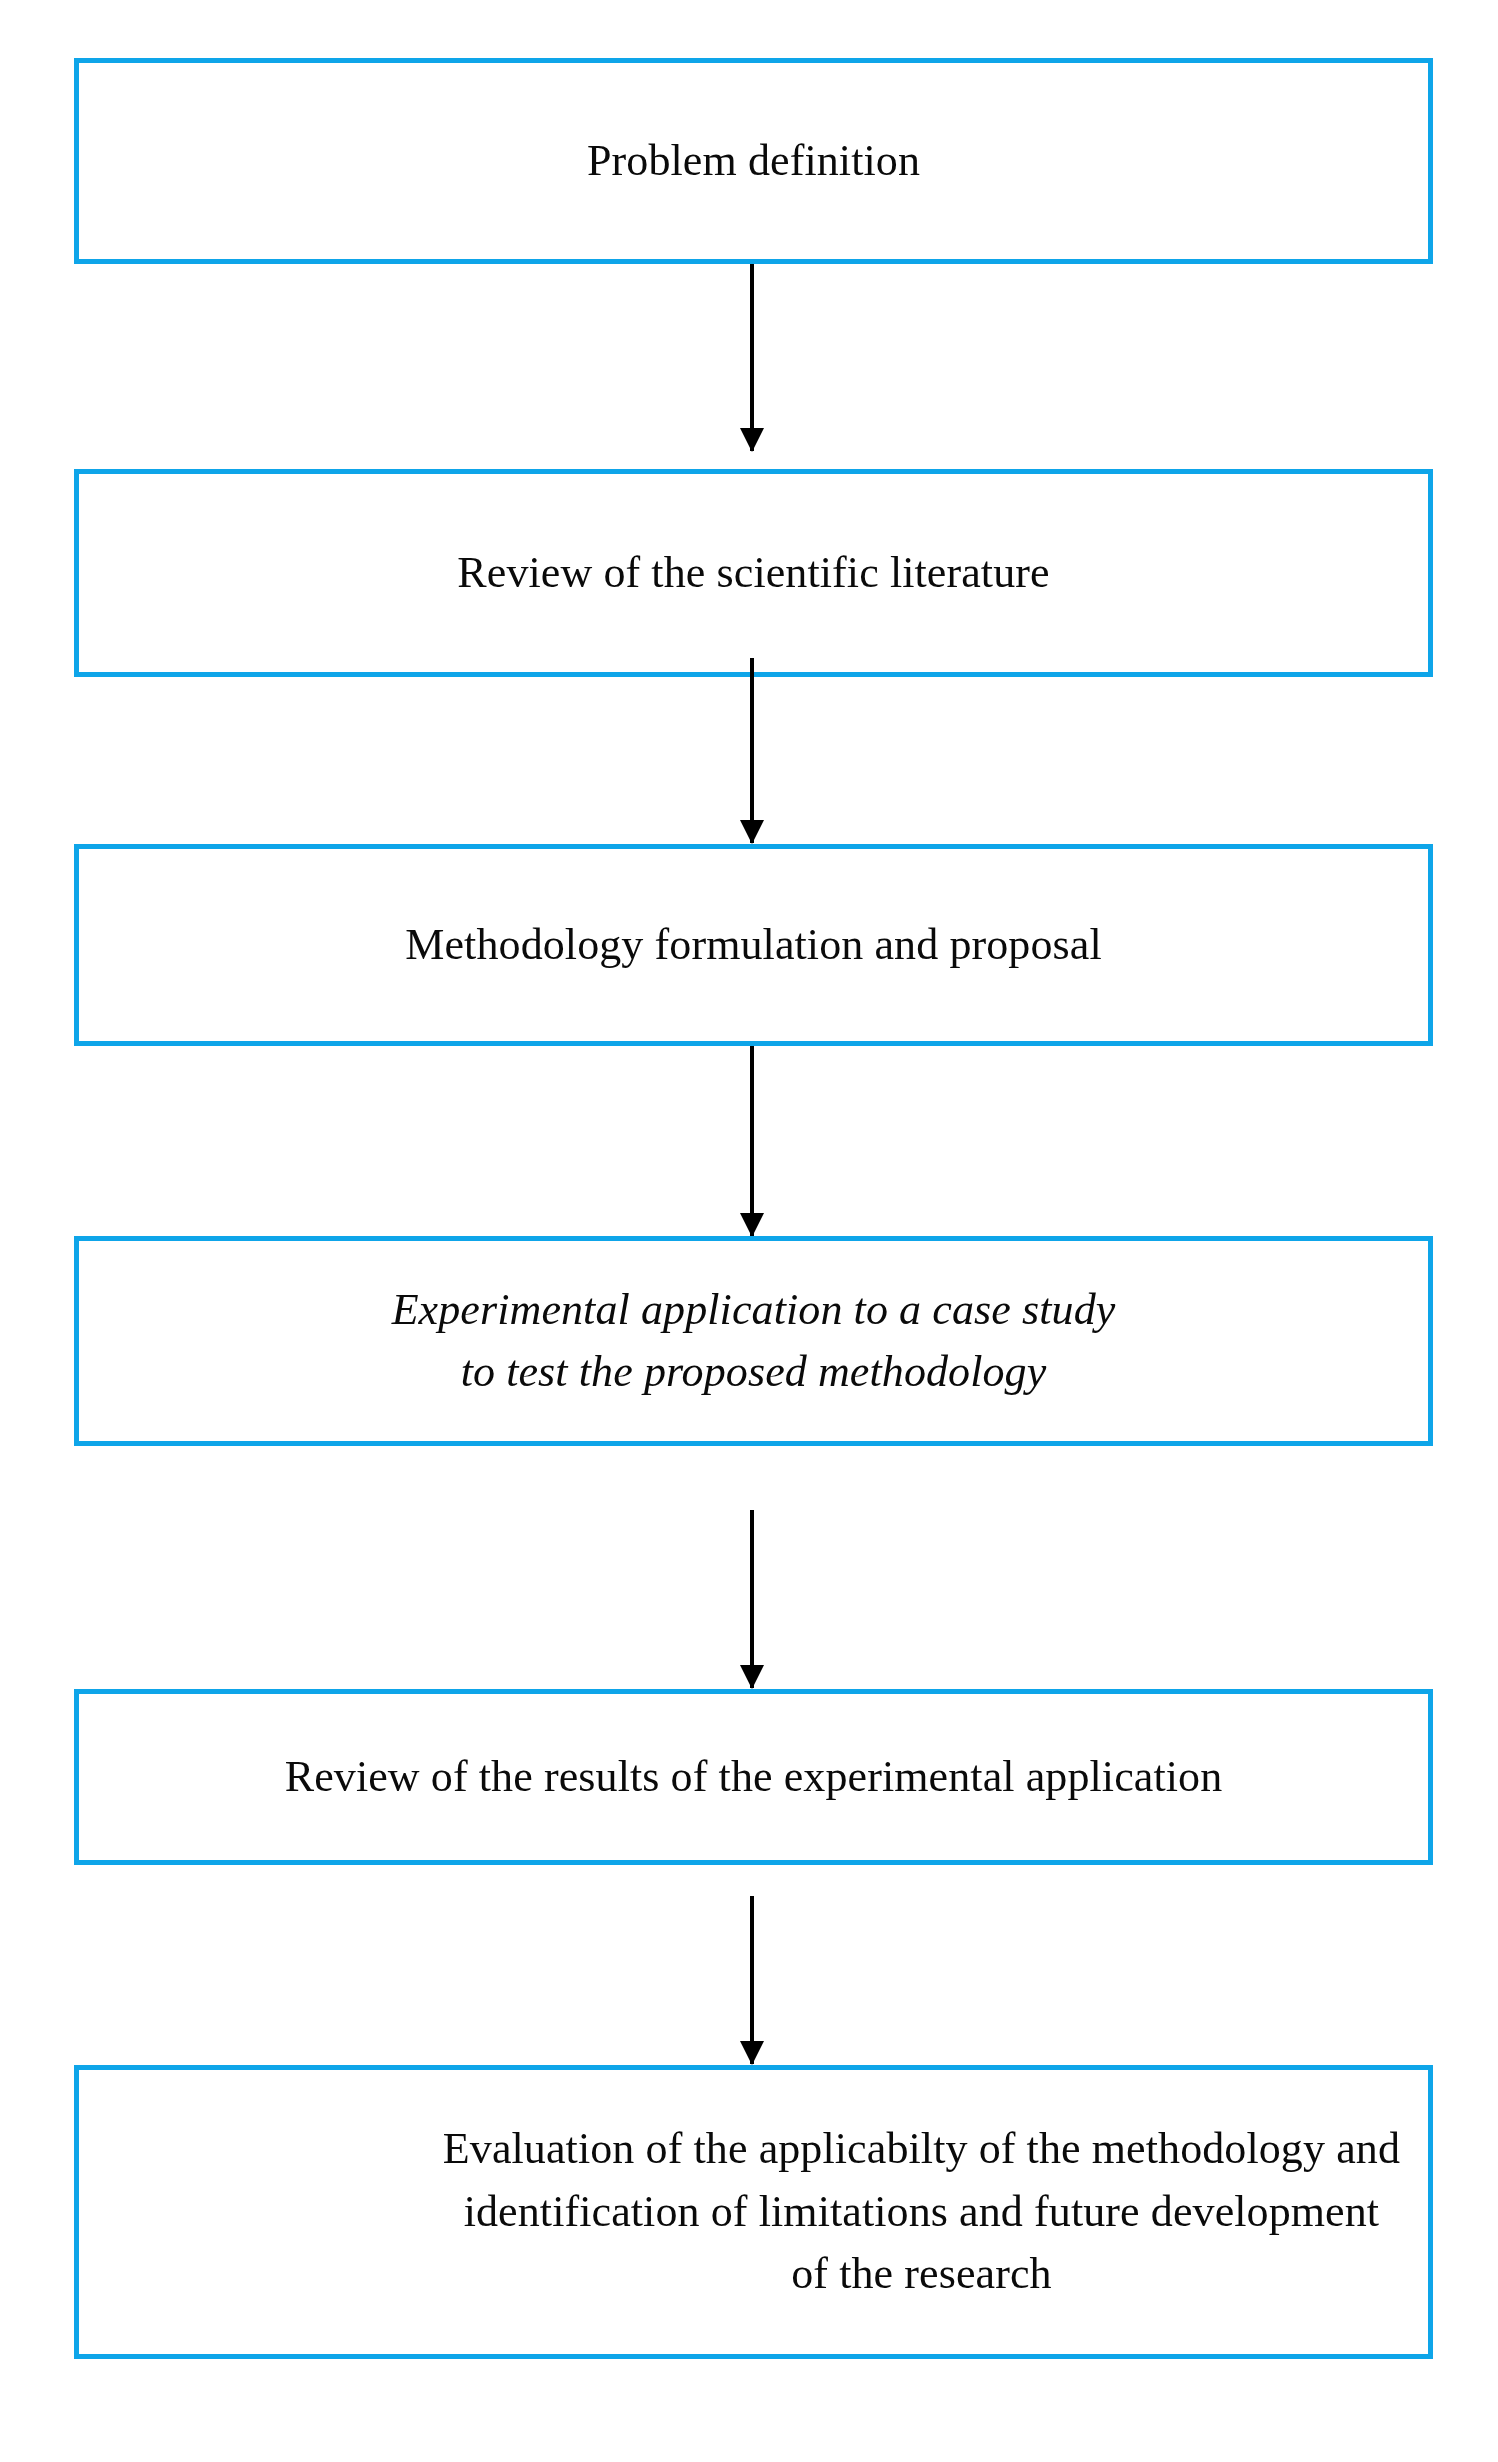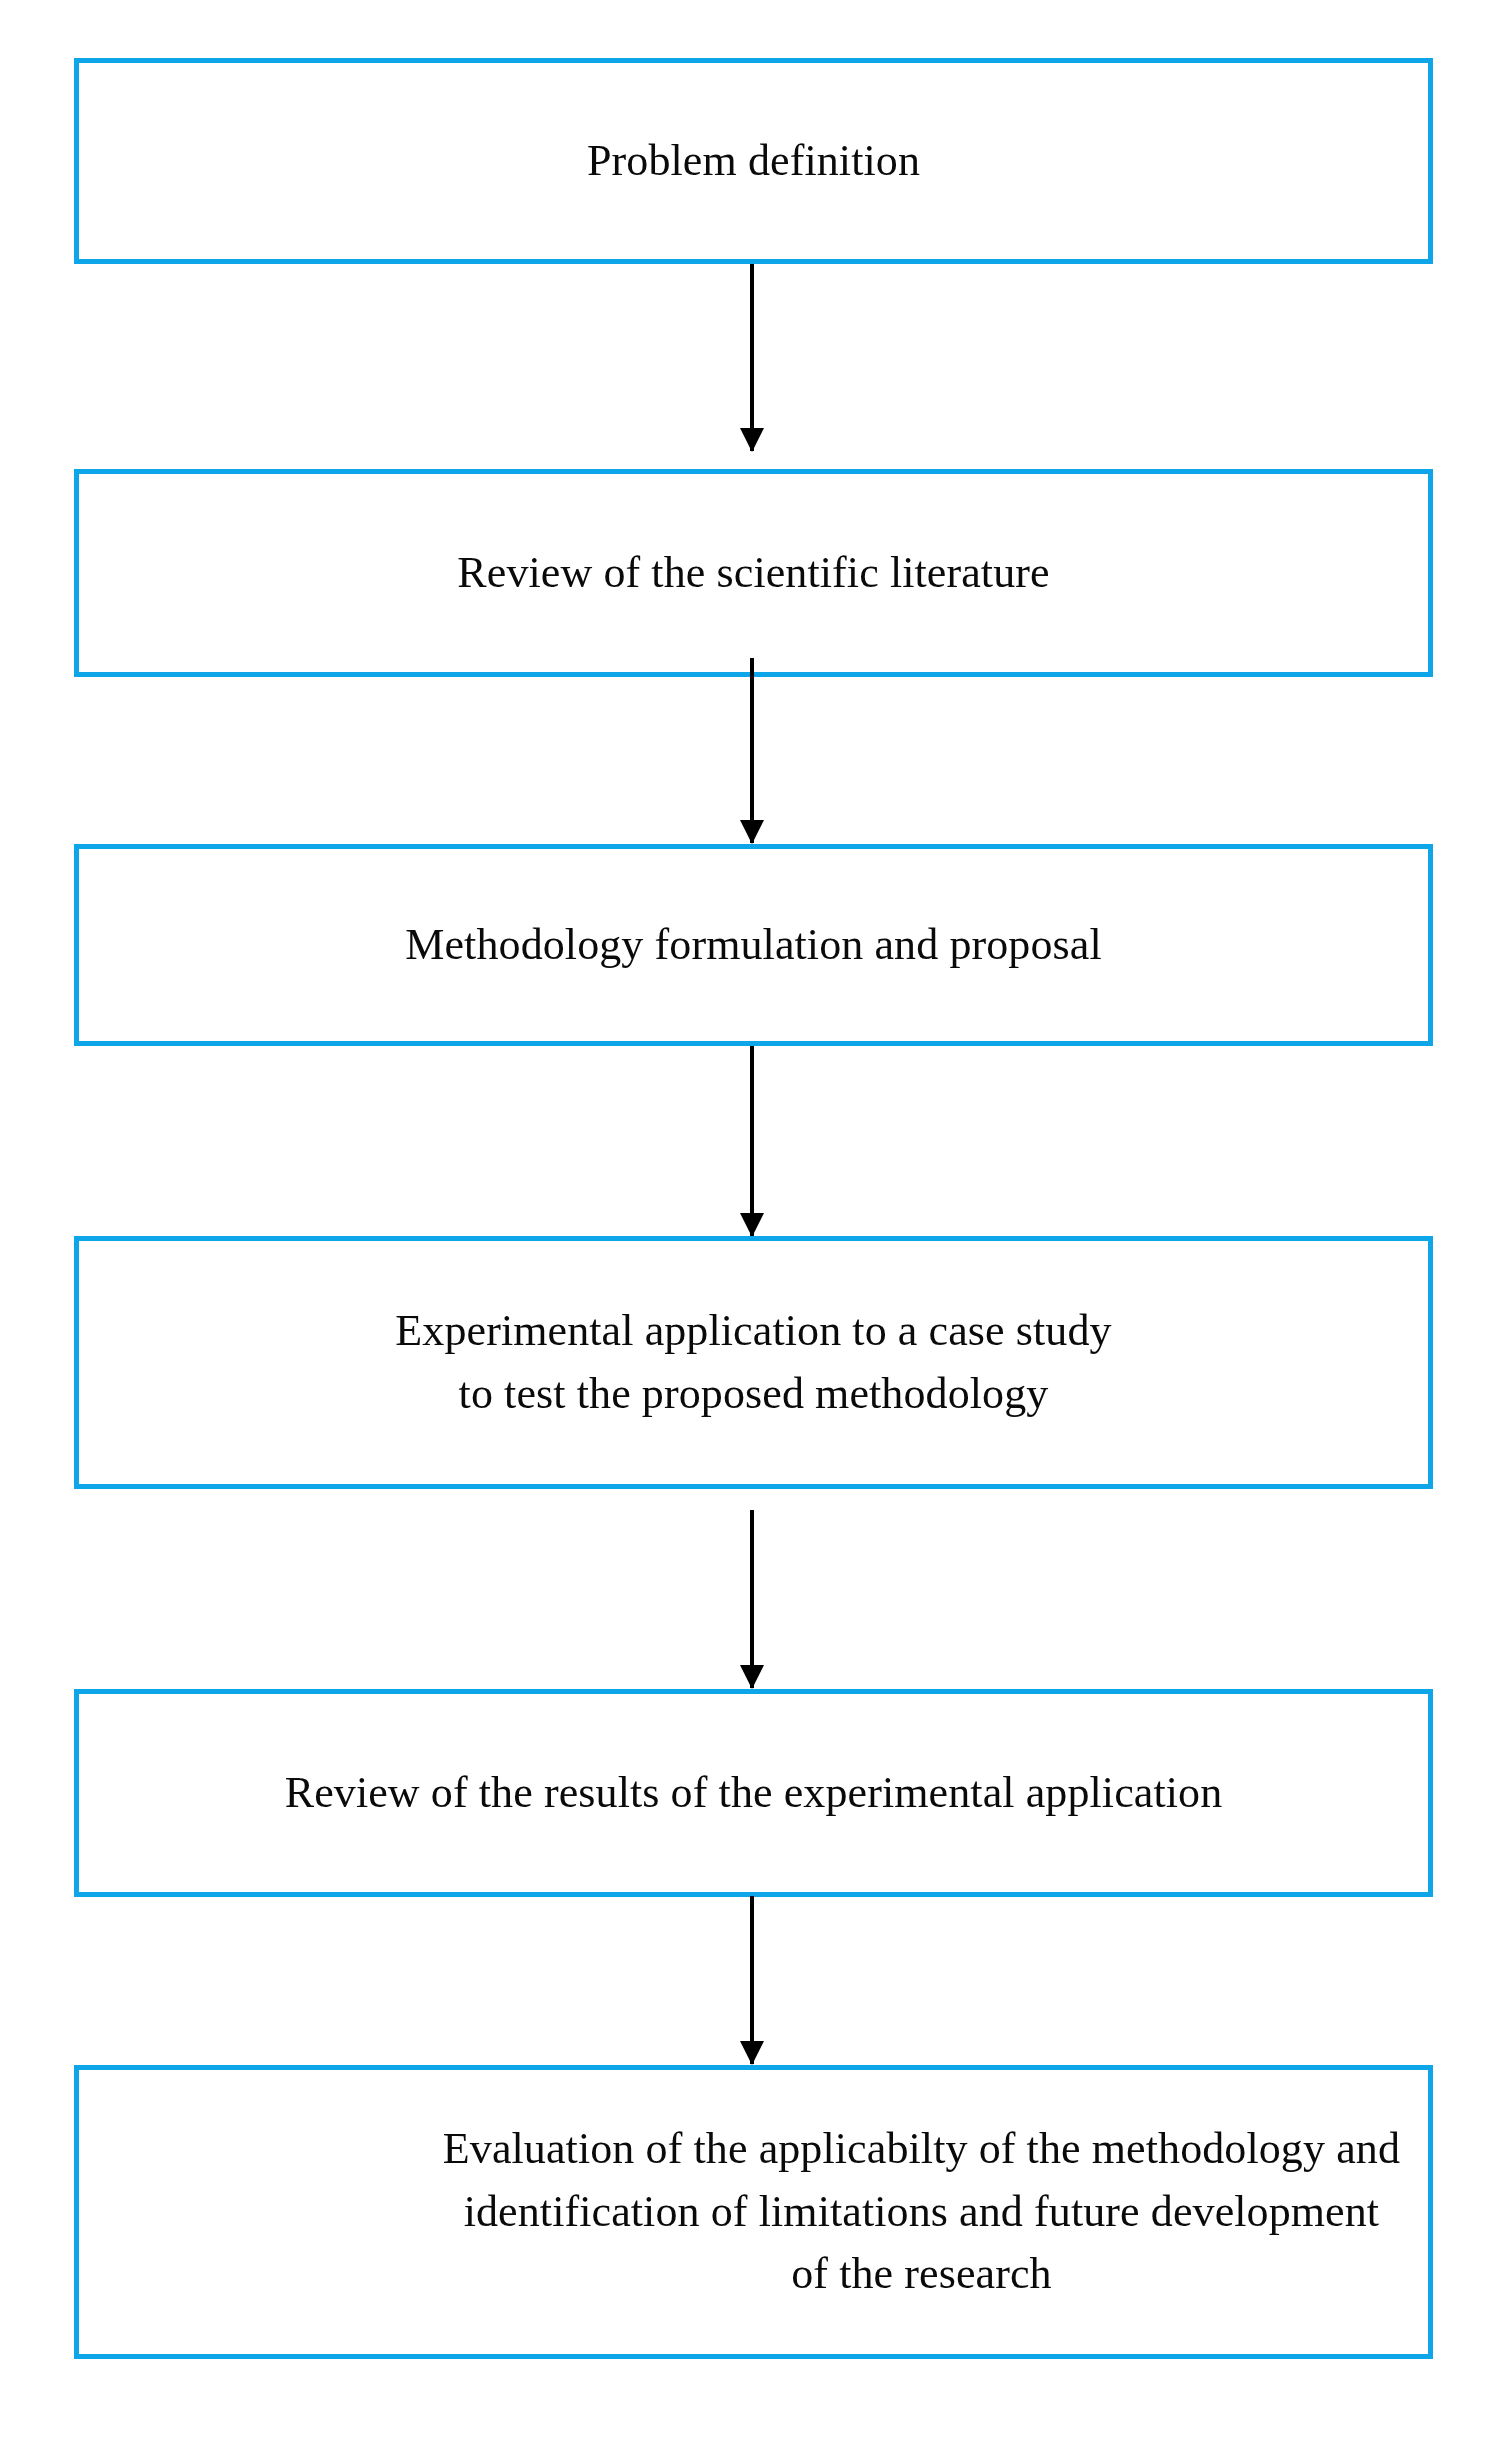--- a/index.html
+++ b/index.html
@@ -95,31 +95,31 @@
 
   <div class="flow-box" style="top:844px; height:202px;">
     <div class="flow-box-label">Methodology formulation and proposal</div>
   </div>
 
   <div class="flow-arrow" style="top:1046px; height:190px;">
     <div class="flow-arrow-shaft"></div>
     <div class="flow-arrow-head"></div>
   </div>
 
-  <div class="flow-box" style="top:1236px; height:253px;">
+  <div class="flow-box" style="top:1236px; height:210px;font-style:italic;">
     <div class="flow-box-label">Experimental application to a case study
 to test the proposed methodology</div>
   </div>
 
   <div class="flow-arrow" style="top:1510px; height:178px;">
     <div class="flow-arrow-shaft"></div>
     <div class="flow-arrow-head"></div>
   </div>
 
-  <div class="flow-box" style="top:1689px; height:208px;">
+  <div class="flow-box" style="top:1689px; height:176px;">
     <div class="flow-box-label">Review of the results of the experimental application</div>
   </div>
 
   <div class="flow-arrow" style="top:1896px; height:168px;">
     <div class="flow-arrow-shaft"></div>
     <div class="flow-arrow-head"></div>
   </div>
 
   <div class="flow-box" style="top:2065px; height:294px;justify-content:flex-end;">
     <div class="flow-box-label">Evaluation of the applicabilty of the methodology and

